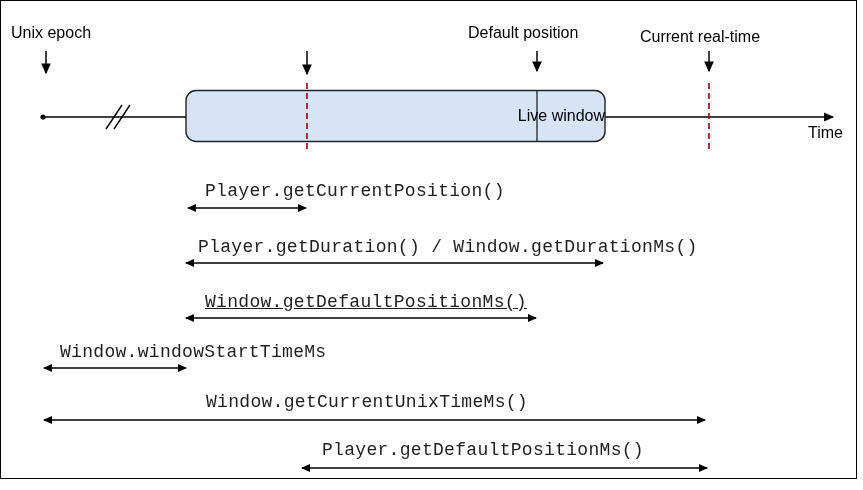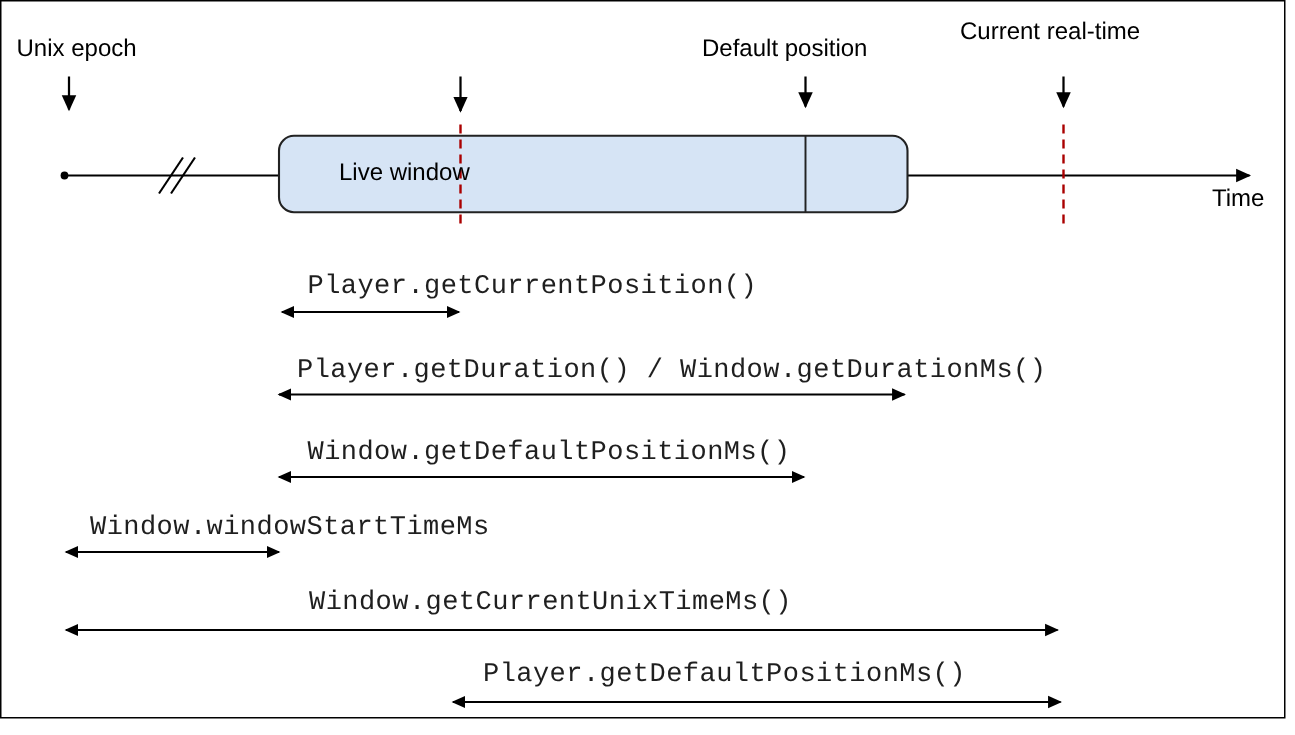--- a/index.html
+++ b/index.html
@@ -14,21 +14,21 @@
   .diagram-svg{position:absolute;left:0;top:0;}
   .lbl{
     position:absolute;font-size:16px;line-height:18px;color:#000;
     white-space:nowrap;
   }
   .code{
     position:absolute;font-family:"Liberation Mono","DejaVu Sans Mono",monospace;
     font-size:18px;line-height:20px;letter-spacing:0.3px;color:#1f1f1f;
     white-space:nowrap;
   }
-  .center{text-align:left;margin-left:40px;}
+  .center{text-align:right;}
 </style>
 </head>
 <body>
 
 <div class="canvas">
 
   <div class="frame"></div>
 
   <svg class="diagram-svg" width="863" height="490" viewBox="0 0 863 490">
     <defs>
@@ -68,26 +68,26 @@
       <line x1="186" y1="263" x2="603" y2="263" marker-start="url(#arr)" marker-end="url(#arr)"></line>
       <line x1="186" y1="318" x2="536" y2="318" marker-start="url(#arr)" marker-end="url(#arr)"></line>
       <line x1="44" y1="368" x2="186" y2="368" marker-start="url(#arr)" marker-end="url(#arr)"></line>
       <line x1="44" y1="420" x2="705" y2="420" marker-start="url(#arr)" marker-end="url(#arr)"></line>
       <line x1="302" y1="468" x2="707" y2="468" marker-start="url(#arr)" marker-end="url(#arr)"></line>
     </g>
   </svg>
 
   <div class="lbl" style="left:11px;top:24px;">Unix epoch</div>
   <div class="lbl" style="left:468px;top:24px;">Default position</div>
-  <div class="lbl" style="left:640px;top:13px;">Current real-time</div>
+  <div class="lbl" style="left:640px;top:28px;">Current real-time</div>
 
   <div class="lbl center" style="left:186px;top:107px;width:419px;">Live window</div>
 
   <div class="lbl" style="left:808px;top:124px;">Time</div>
 
   <div class="code" style="left:205px;top:181px;">Player.getCurrentPosition()</div>
   <div class="code" style="left:198px;top:237px;">Player.getDuration() / Window.getDurationMs()</div>
-  <div class="code" style="left:205px;top:292px;">Window.getDefaultPositionMs()</div>
+  <div class="code" style="left:205px;top:292px;text-decoration:underline;">Window.getDefaultPositionMs()</div>
   <div class="code" style="left:60px;top:342px;">Window.windowStartTimeMs</div>
   <div class="code" style="left:206px;top:392px;">Window.getCurrentUnixTimeMs()</div>
   <div class="code" style="left:322px;top:440px;">Player.getDefaultPositionMs()</div>
 
 </div>
 
 </body></html>

